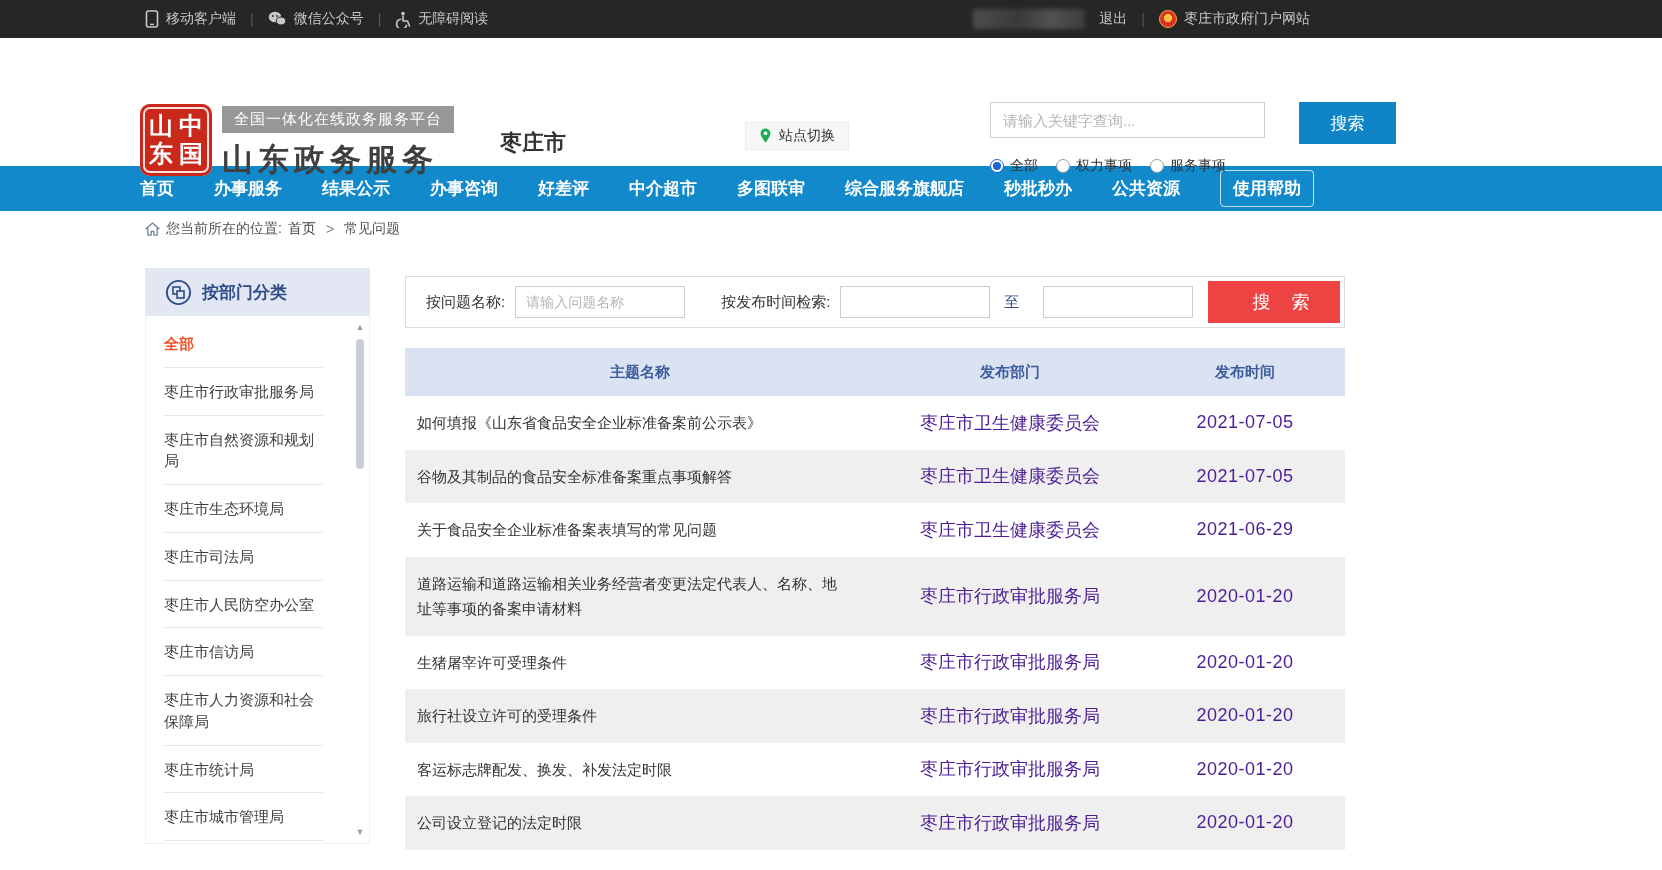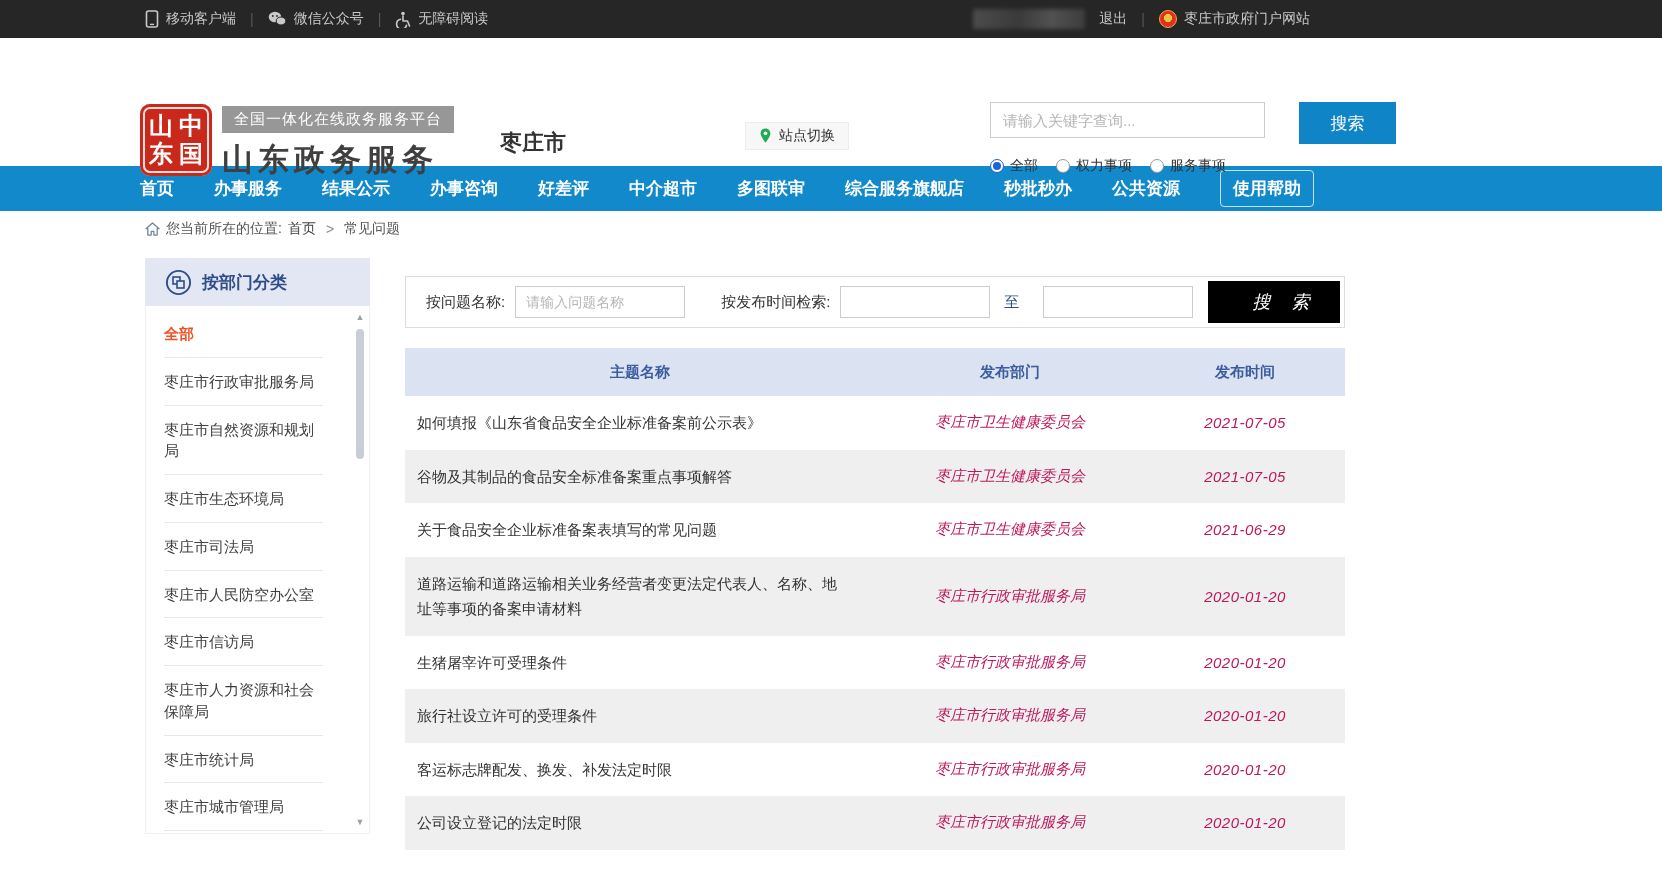--- a/index.html
+++ b/index.html
@@ -45,21 +45,21 @@
   .nav-item { color:#fff; font-size:17px; font-weight:600; cursor:pointer; white-space:nowrap; }
   .nav-item:last-child { border:1px solid rgba(255,255,255,.75); border-radius:4px; padding:6px 12px; }
 
   
   .breadcrumb { height:36px; display:flex; align-items:center; padding-left:145px; font-size:14px; color:#555; gap:6px; }
   .crumb-link { color:#444; cursor:pointer; }
   .crumb-sep { color:#888; margin:0 4px; }
 
   
   .main { position:relative; }
-  .sidebar { position:absolute; left:145px; top:11px; width:225px; }
+  .sidebar { position:absolute; left:145px; top:21px; width:225px; }
   .sidebar-header { height:48px; background:#e2e7f3; display:flex; align-items:center; gap:10px; padding-left:20px; }
   .sidebar-title { font-size:17px; font-weight:bold; color:#2e4d89; }
   .sidebar-list { position:relative; background:#fff; border:1px solid #f0f0f0; border-top:none; height:528px; overflow:hidden; }
   .sidebar-list ul { list-style:none; padding-top:4px; }
   .sidebar-list li { margin:0 46px 0 18px; padding:13px 0 12px; border-bottom:1px solid #e8e8e8;
     font-size:15px; color:#404040; line-height:1.45; cursor:pointer; }
   .sidebar-list li.active { color:#ef5329; font-weight:bold; }
   .v-scrollbar { position:absolute; top:6px; right:3px; bottom:6px; width:12px; display:flex; flex-direction:column; align-items:center; }
   .scroll-arrow { font-size:9px; color:#9aa0ab; line-height:10px; cursor:pointer; }
   .scroll-track { flex:1; width:8px; position:relative; margin:3px 0; }
@@ -67,30 +67,30 @@
 
   
   .content { position:absolute; left:405px; top:29px; width:940px; }
   .filter-box { height:52px; border:1px solid #ddd; display:flex; align-items:center; padding-left:20px; }
   .filter-label { font-size:15px; color:#333; white-space:nowrap; }
   .f-input { height:32px; border:1px solid #ccc; font-size:14px; padding:0 10px; outline:none; margin-left:10px; font-family:inherit; }
   .f-input::placeholder { color:#b5b5b5; }
   .name-input { width:170px; margin-right:36px; }
   .date-input { width:150px; }
   .to-label { margin:0 14px; font-size:15px; color:#2e4d89; }
-  .filter-search-btn { margin-left:auto; width:132px; height:42px; background:#000000; color:#fff;
-    border:none; font-size:18px; letter-spacing:8px; padding-left:22px; cursor:pointer; margin-right:4px; font-family:inherit;font-style:italic; }
+  .filter-search-btn { margin-left:auto; width:132px; height:42px; background:#ef4444; color:#fff;
+    border:none; font-size:18px; letter-spacing:8px; padding-left:22px; cursor:pointer; margin-right:4px; font-family:inherit; }
 
   .table { margin-top:20px; }
   .thead { height:48px; background:#dbe2f2; display:grid; grid-template-columns:1fr 270px 200px; align-items:center; }
   .thead .th { text-align:center; color:#3c5c9e; font-size:15px; font-weight:600; }
   .trow { display:grid; grid-template-columns:1fr 270px 200px; align-items:center; min-height:52px; background:#fff; }
   .trow:nth-child(even) { background:#efefef; }
   .td-title { font-size:15px; color:#333; padding:14px 30px 14px 12px; line-height:1.7; cursor:pointer; }
-  .td-dept, .td-date { font-size:15px; color:#be185d; text-align:center;font-style:italic; }
+  .td-dept, .td-date { font-size:18px; color:#4c1d95; text-align:center; }
   .td-date { letter-spacing:.5px; }
 
   .icon-svg { display:inline-block; vertical-align:middle; }
 </style>
 </head>
 <body>
 
 <div class="topbar">
   <div class="topbar-left">
     <span class="top-link">

